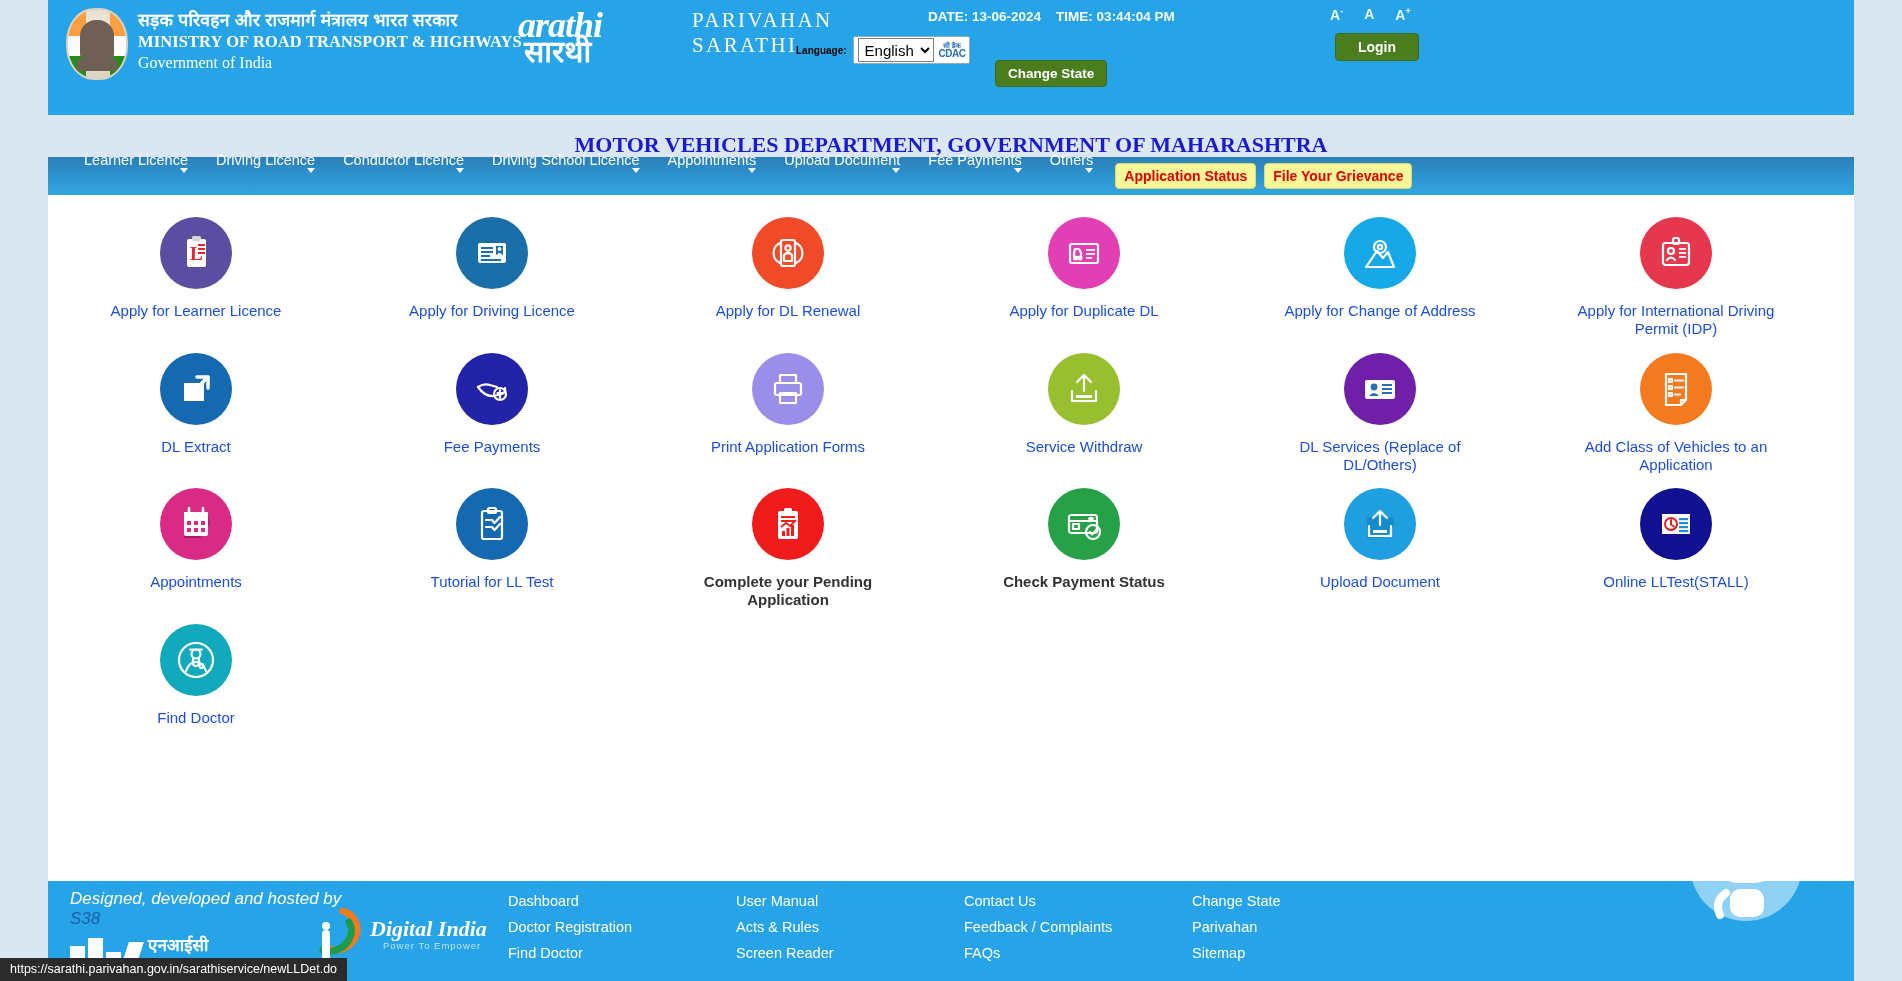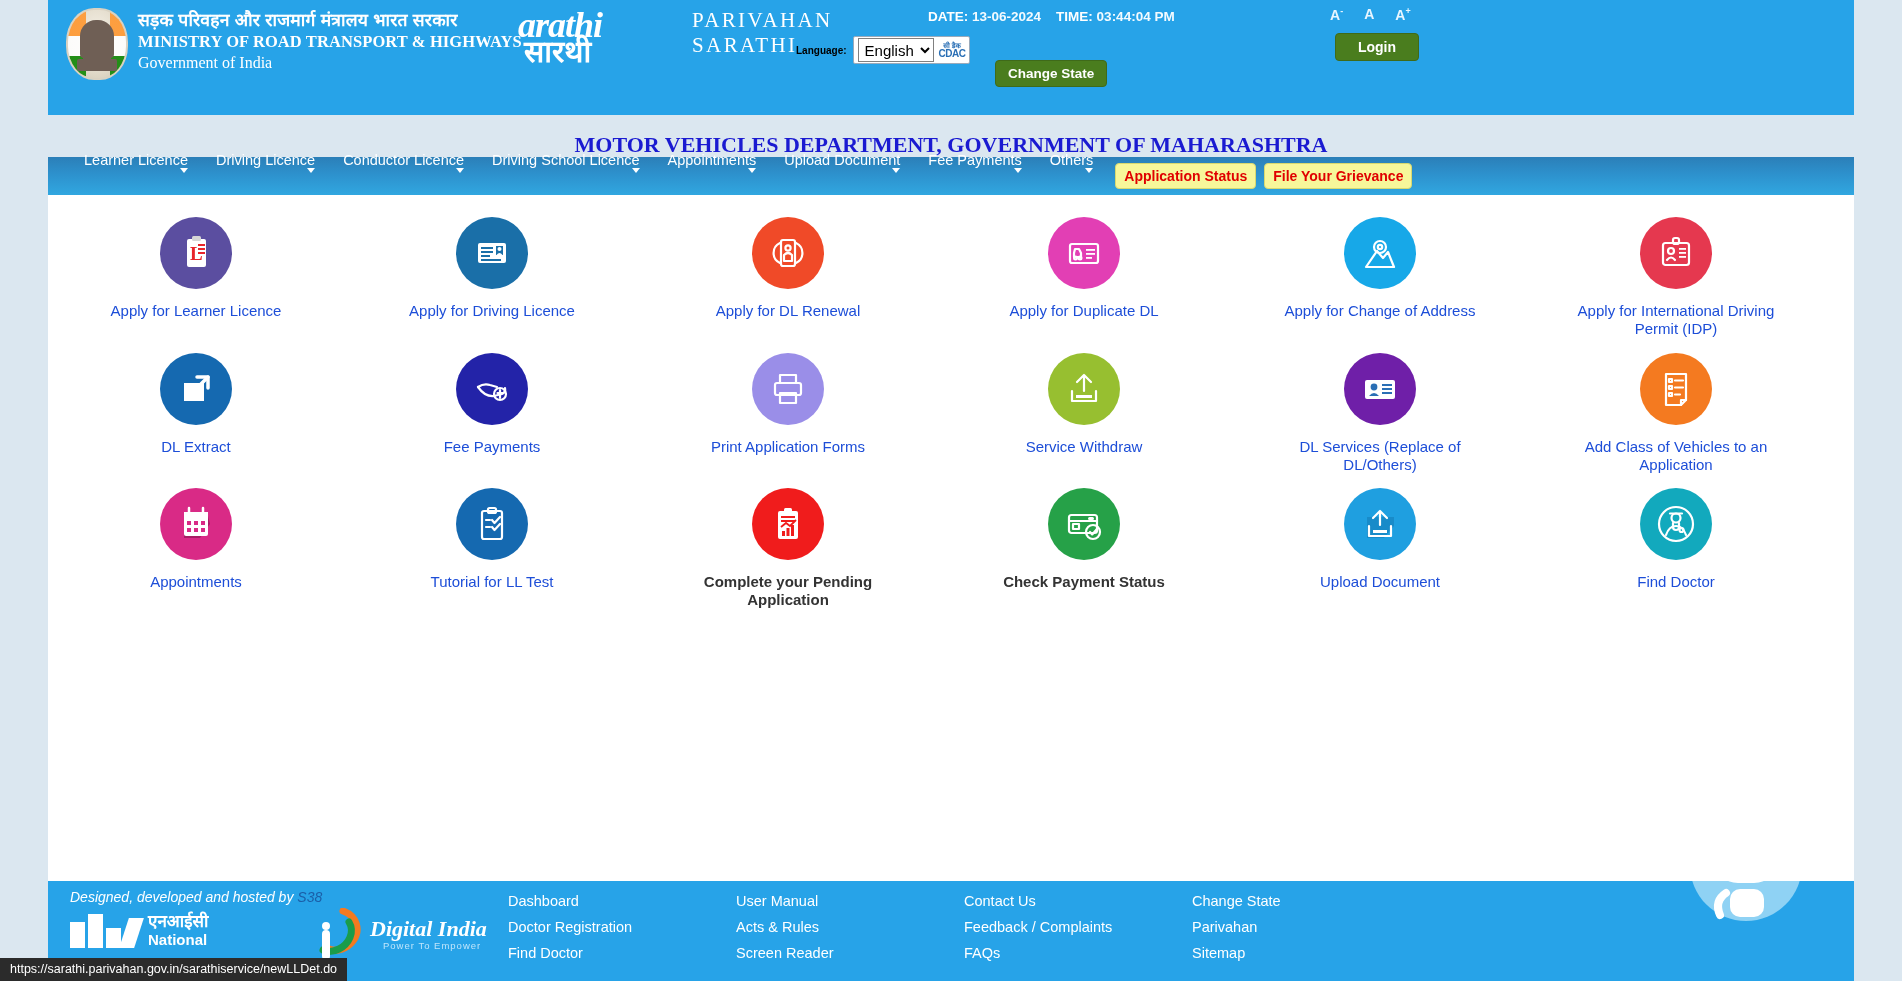--- a/index.html
+++ b/index.html
@@ -133,21 +133,21 @@
     margin-top:13px; width:230px; text-align:center; color:#1d4ed8;
     font-size:15px; line-height:1.22;
   }
   .tile .lbl.bold { font-weight:bold; color:#333; }
 
   
   .footer {
     position:absolute; left:48px; top:881px; width:1806px; height:100px; background:#27a3e8; overflow:hidden;
   }
   .foot-left { position:absolute; left:22px; top:8px; width:280px; }
-  .designed { color:#ffffff; font-size:14px; font-style:italic; }
+  .designed { color:#ffffff; font-size:17px; font-style:italic; }
   .designed a { color:#1b5fa8; text-decoration:none; font-style:italic; }
   .nic-logo { display:flex; align-items:center; margin-top:8px; }
   .nic-mark { display:flex; align-items:flex-end; gap:3px; height:34px; }
   .nic-mark i { display:block; background:#ffffff; width:15px; }
   .nic-text { margin-left:9px; color:#ffffff; line-height:1.1; }
   .nic-text .hi { font-size:17px; font-weight:bold; }
   .nic-text .en { font-size:15px; font-weight:bold; }
 
   .di-logo { position:absolute; left:265px; top:27px; display:flex; align-items:center; }
   .di-swirl { width:50px; height:52px; position:relative; margin-right:7px; }
@@ -481,20 +481,36 @@
         <div class="tile">
           <div class="ico" style="background:#1f9fe0">
             <svg width="40" height="40" viewBox="0 0 40 40">
               <path d="M34 22 L24 34 H7 V13 h27z" fill="#0f6fa8" opacity=".4"></path>
               <path d="M20 7 v14 M13 14 l7-7 7 7" stroke="#ffffff" fill="none" stroke-width="2.2" stroke-linecap="round" stroke-linejoin="round"></path>
               <path d="M9 22 v10 h22 v-10" stroke="#ffffff" fill="none" stroke-width="2.2" stroke-linecap="round" stroke-linejoin="round"></path>
               <rect x="13" y="26" width="14" height="3" fill="#ffffff"></rect>
             </svg>
           </div>
           <div class="lbl">Upload Document</div>
+        </div>
+        <div class="tile">
+          <div class="ico" style="background:#111190">
+            <svg width="40" height="40" viewBox="0 0 40 40">
+              <rect x="6" y="10" width="28" height="20" fill="#ffffff"></rect>
+              <circle cx="15" cy="20" r="6" fill="none" stroke="#e02020" stroke-width="2"></circle>
+              <path d="M15 16 v4.5 l3 2" stroke="#e02020" stroke-width="2" fill="none" stroke-linecap="round"></path>
+              <g fill="#1b8fd6">
+                <rect x="23" y="14" width="9" height="2.2"></rect>
+                <rect x="23" y="18" width="9" height="2.2"></rect>
+                <rect x="23" y="22" width="9" height="2.2"></rect>
+                <rect x="23" y="26" width="9" height="2.2"></rect>
+              </g>
+            </svg>
+          </div>
+          <div class="lbl">Online LLTest(STALL)</div>
         </div>
         <div class="tile">
           <div class="ico" style="background:#12a9bd">
             <svg width="40" height="40" viewBox="0 0 40 40">
               <circle cx="20" cy="20" r="17" stroke="#ffffff" fill="none" stroke-width="2.2" stroke-linecap="round" stroke-linejoin="round"></circle>
               <circle cx="20" cy="14" r="4.5" stroke="#ffffff" fill="none" stroke-width="2.2" stroke-linecap="round" stroke-linejoin="round"></circle>
               <path d="M14 9.5 h12" stroke="#ffffff" fill="none" stroke-width="2.2" stroke-linecap="round" stroke-linejoin="round"></path>
               <path d="M10 31 q3-9 10-9 t10 9" stroke="#ffffff" fill="none" stroke-width="2.2" stroke-linecap="round" stroke-linejoin="round"></path>
               <path d="M17 19 v4 a3 3 0 0 0 6 0 v-4" stroke="#ffffff" fill="none" stroke-width="2.2" stroke-linecap="round" stroke-linejoin="round"></path>
               <circle cx="25.5" cy="26" r="2" stroke="#ffffff" fill="none" stroke-width="2.2" stroke-linecap="round" stroke-linejoin="round"></circle>

